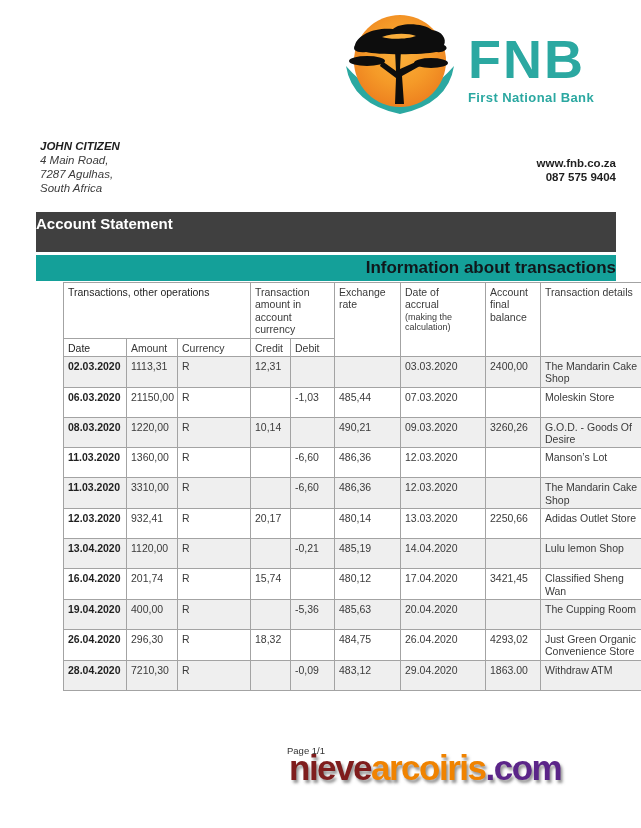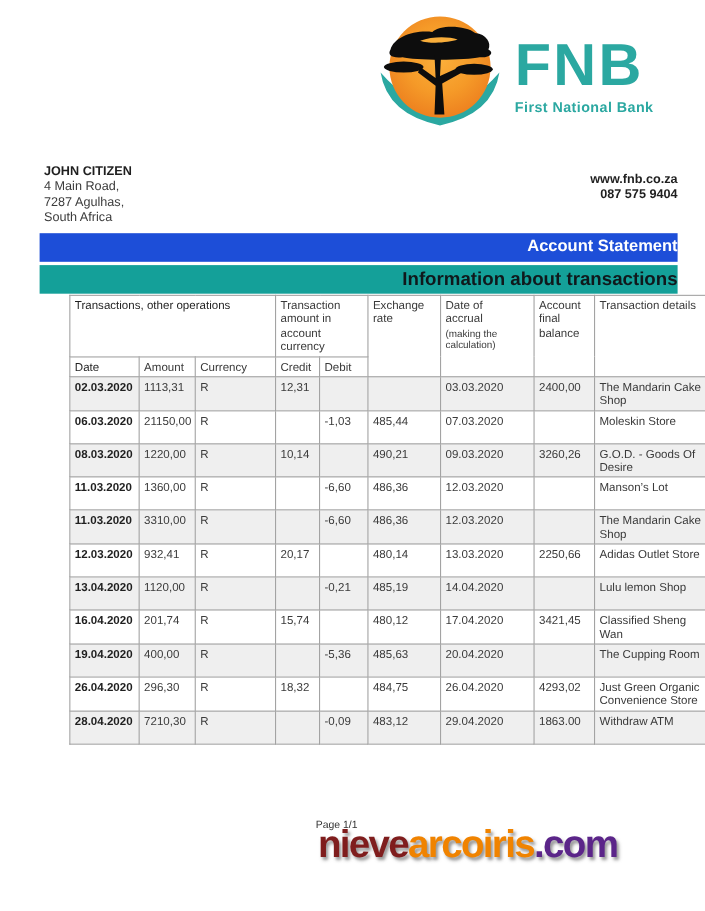--- a/index.html
+++ b/index.html
@@ -8,29 +8,29 @@
     background:#ffffff; font-family:"Liberation Sans", sans-serif; color:#3a3a3a;border-radius:20px;
   }
 
   
   .logo { position:absolute; left:338px; top:14px; }
   .wordmark { position:absolute; left:468px; top:32px; }
   .fnb { color:#2BA8A1; font-weight:bold; font-size:54px; line-height:1; letter-spacing:2px; }
   .fnb-sub { color:#2BA8A1; font-weight:bold; font-size:13px; letter-spacing:0.4px; margin-top:4px; }
 
   
-  .customer { position:absolute; left:40px; top:149px; font-size:11.5px; line-height:14px; color:#3c3c3c; }
+  .customer { position:absolute; left:40px; top:139px; font-size:11.5px; line-height:14px; color:#3c3c3c;font-style:italic; }
   .cust-name { font-weight:bold; color:#1f1f1f; }
   .contact { position:absolute; right:25px; top:156px; font-size:11.5px; line-height:14px;
              font-weight:bold; color:#1f1f1f; text-align:right; }
 
   
   .statement { position:absolute; left:36px; top:212px; width:580px; }
-  .banner-orange { background:#1d4ed8; color:#ffffff; font-weight:bold; font-size:15px;
-                   text-align:right; height:26px; line-height:24px; }
+  .banner-orange { background:#404040; color:#ffffff; font-weight:bold; font-size:15px;
+                   text-align:left; height:40px; line-height:24px; }
   .banner-teal { background:#14A099; color:#10181c; font-weight:bold; font-size:17px;
                  text-align:right; height:26px; line-height:26px; margin-top:3px; margin-bottom:1px; }
 
   table.tx { border-collapse:collapse; table-layout:fixed; width:580px;
              font-size:10.5px; color:#3a3a3a;margin-left:27px; }
   .tx th, .tx td { border:1px solid #a3a3a3; padding:3px 3px 2px 4px;
                    vertical-align:top; text-align:left; font-weight:normal; line-height:1.18; }
   .tx thead th { background:#ffffff; }
   .hdr-bold { font-weight:bold; color:#1f1f1f; }
   .nowrap { white-space:nowrap; }

